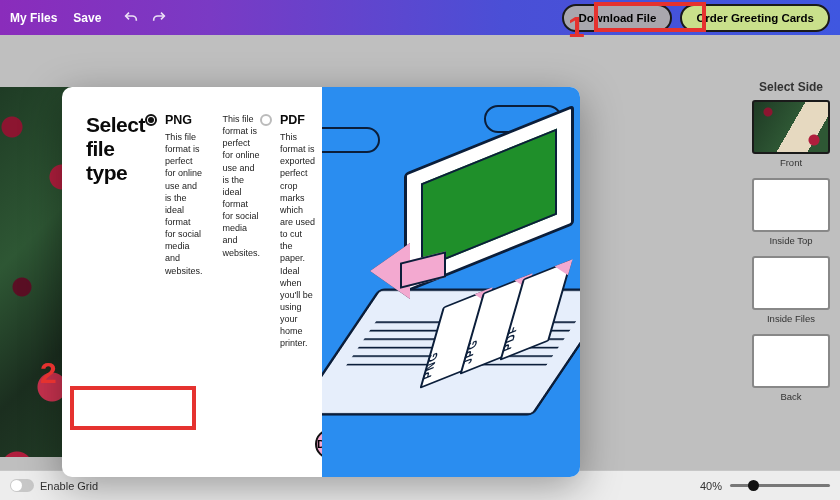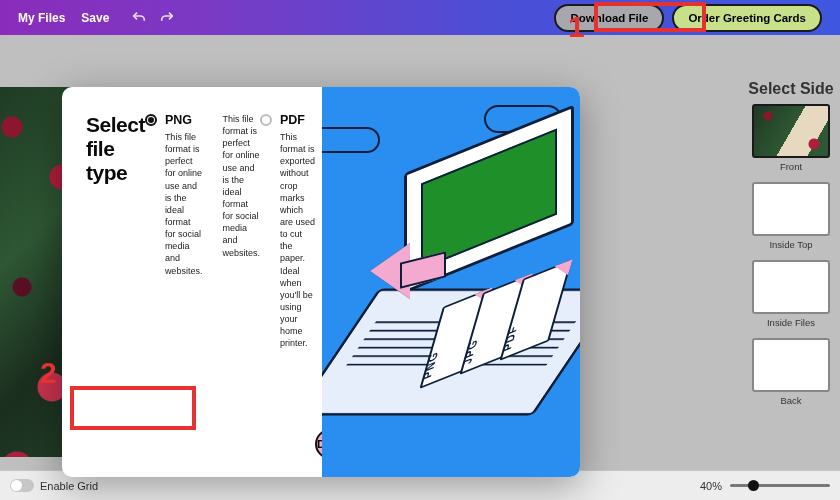--- a/index.html
+++ b/index.html
@@ -1,19 +1,19 @@
 <!DOCTYPE html>
 <html><head>
 <meta charset="utf-8">
 <style>
 *{box-sizing:border-box;margin:0;padding:0;font-family:Arial,Helvetica,sans-serif}
 html,body{width:840px;height:500px;overflow:hidden;background:#ccc}
 
 
-.topbar{height:35px;width:100%;background:linear-gradient(90deg,#8a2cbb 0%,#7a3ac4 25%,#4a4fd6 60%,#3f57e0 100%);display:flex;align-items:center;padding:0 18px;color:#fff;font-size:12px;font-weight:600}
+.topbar{height:35px;width:100%;background:linear-gradient(90deg,#8a2cbb 0%,#7a3ac4 25%,#4a4fd6 60%,#3f57e0 100%);display:flex;align-items:center;padding:0 10px;color:#fff;font-size:12px;font-weight:600}
 .tb-left{display:flex;align-items:center;gap:16px}
 .tb-link{color:#fff;cursor:pointer}
 .hist{display:flex;gap:12px;margin-left:6px;opacity:.85}
 .hist-ic{width:16px;height:16px}
 .tb-right{margin-left:auto;display:flex;gap:8px;align-items:center}
 .pill{border-radius:18px;border:2px solid #1a1a1a;font-size:11.5px;font-weight:600;padding:6px 14px;cursor:pointer;display:inline-flex;align-items:center;justify-content:center}
 .pill.grey{background:#a9a7ae;color:#000}
 .pill.green{background:#c9e08b;color:#000}
 
 
@@ -30,21 +30,21 @@
  radial-gradient(circle at 30px 200px,#5a0f24 9px,transparent 10px),
  radial-gradient(circle at 60px 300px,#c9324f 14px,transparent 15px),
  radial-gradient(circle at 25px 380px,#b01e3d 15px,transparent 16px),
  linear-gradient(135deg,#1e3a24 0%,#2e5734 40%,#1b2e1f 70%,#234028 100%);
  border-radius:2px;
  filter:blur(.3px)
 }
 
 
 .sidepanel{position:absolute;right:6px;top:45px;width:86px;display:flex;flex-direction:column;align-items:center;font-size:9.5px;color:#333}
-.side-title{font-weight:600;margin-bottom:6px;text-align:center;font-size:16px}
+.side-title{font-weight:600;margin-bottom:6px;text-align:center;font-size:12px}
 .thumb{width:78px;height:54px;border:2px solid #1a1a1a;border-radius:3px;background:#fff;margin-bottom:3px}
 .thumb.photo{background:
  radial-gradient(circle at 14px 10px,#8c1530 4px,transparent 5px),
  radial-gradient(circle at 60px 38px,#b01e3d 5px,transparent 6px),
  linear-gradient(120deg,#1e3a24 0%,#2e5734 50%,#e6d9c0 50%,#e6d9c0 80%,#2e5734 80%)}
 .thumb-label{margin-bottom:10px}
 .thumb.blank{background:#fff;border-color:#888}
 
 
 .modal{position:absolute;top:52px;left:62px;width:518px;height:390px;background:#fff;border-radius:10px;display:flex;box-shadow:0 10px 40px rgba(0,0,0,.35);overflow:hidden;z-index:20}
@@ -140,21 +140,21 @@
 
       <div class="opt">
         <div class="opt-desc">This file format is perfect for online use and is the ideal format for social media and websites.</div>
       </div>
 
       <div class="opt">
         <div class="opt-head">
           <span class="radio off"></span>
           <span class="opt-name">PDF</span>
         </div>
-        <div class="opt-desc">This format is exported without crop marks which are used to cut the paper. Ideal when you'll be using your home printer.</div>
+        <div class="opt-desc">This format is exported perfect crop marks which are used to cut the paper. Ideal when you'll be using your home printer.</div>
       </div>
 
       <div class="dl-btn">Download</div>
     </div>
 
     <div class="modal-right">
       <div class="cloud" style="left:-12px;top:40px;width:70px;height:26px"></div>
       <div class="cloud" style="right:18px;top:18px;width:78px;height:28px"></div>
       <div class="laptop-screen"></div>
       <div class="laptop-base"></div>

